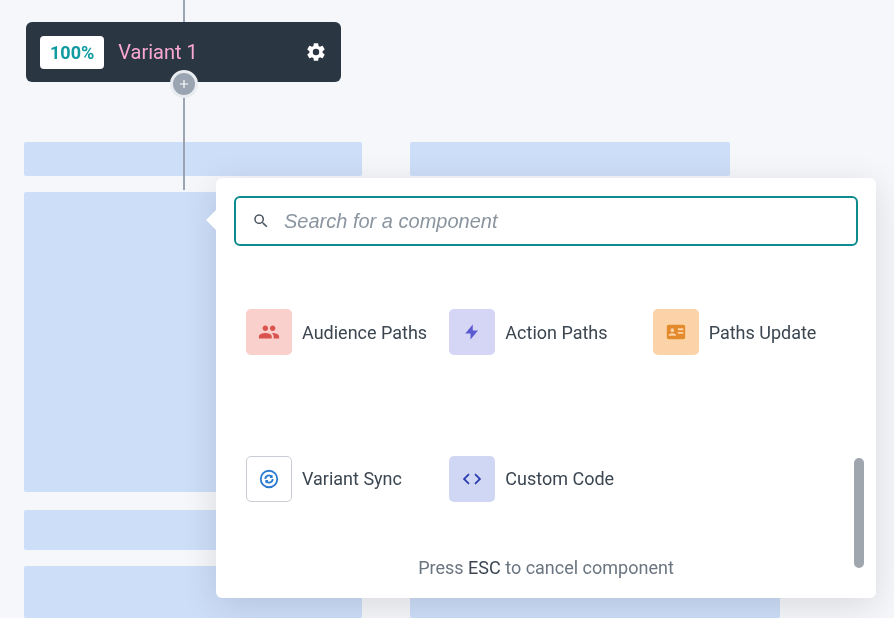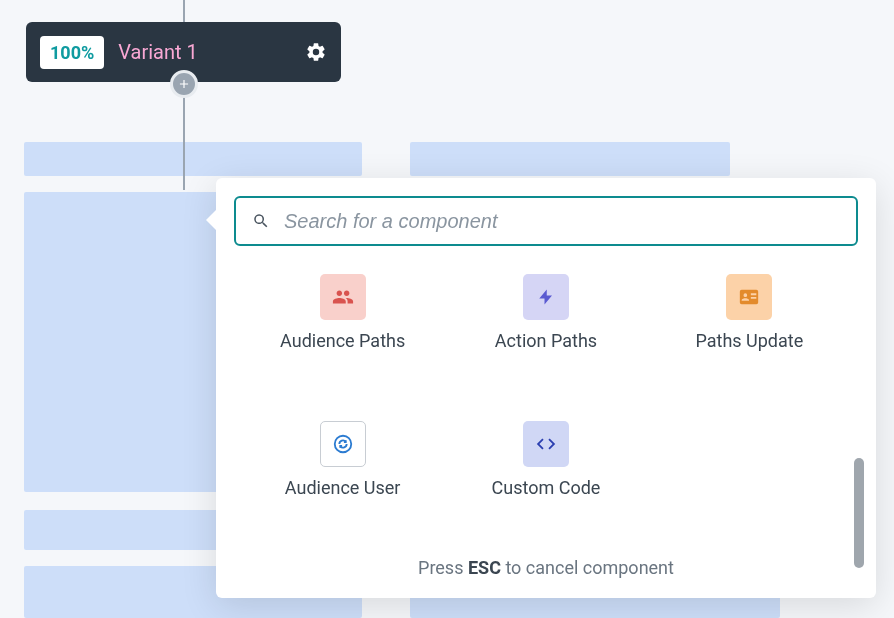--- a/index.html
+++ b/index.html
@@ -149,21 +149,21 @@
     .grid {
       flex: 1;
       display: grid;
       grid-template-columns: repeat(3, 1fr);
       gap: 30px 10px;
       padding: 10px 30px 0;
       position: relative;
     }
     .comp-item {
       display: flex;
-      flex-direction: column;
+      flex-direction: row;
       align-items: center;
       gap: 10px;
       cursor: pointer;
     }
     .comp-icon {
       width: 46px;
       height: 46px;
       border-radius: 5px;
       display: flex;
       align-items: center;
@@ -196,21 +196,21 @@
     
     
     .hint {
       text-align: center;
       padding: 20px;
       font-size: 18px;
       color: #6a7580;
     }
     .hint strong {
       color: #3b4651;
-      font-weight: 700;
+      font-weight: 400;
     }
     
     svg { display: block; }
   </style>
 </head>
 <body>
 
 <div class="bg-block bg1"></div>
 <div class="bg-block bg2"></div>
 <div class="bg-block bg3"></div>
@@ -278,21 +278,21 @@
         <div class="comp-label">Paths Update</div>
       </div>
       <div class="comp-item">
         <div class="comp-icon ic-audience-sync">
           <svg width="22" height="22" viewBox="0 0 24 24" fill="none" stroke="currentColor" stroke-width="2">
             <circle cx="12" cy="12" r="9"></circle>
             <path d="M8 12a4 4 0 0 1 7-2.6M16 12a4 4 0 0 1-7 2.6" fill="none"></path>
             <path d="M15 8v2h-2M9 16v-2h2" fill="none"></path>
           </svg>
         </div>
-        <div class="comp-label">Audience User</div>
+        <div class="comp-label">Variant Sync</div>
       </div>
       <div class="comp-item">
         <div class="comp-icon ic-custom-code">
           <svg width="22" height="22" viewBox="0 0 24 24" fill="currentColor">
             <path d="M9.4 16.6L4.8 12l4.6-4.6L8 6l-6 6 6 6 1.4-1.4zm5.2 0l4.6-4.6-4.6-4.6L16 6l6 6-6 6-1.4-1.4z"></path>
           </svg>
         </div>
         <div class="comp-label">Custom Code</div>
       </div>
     </div>

